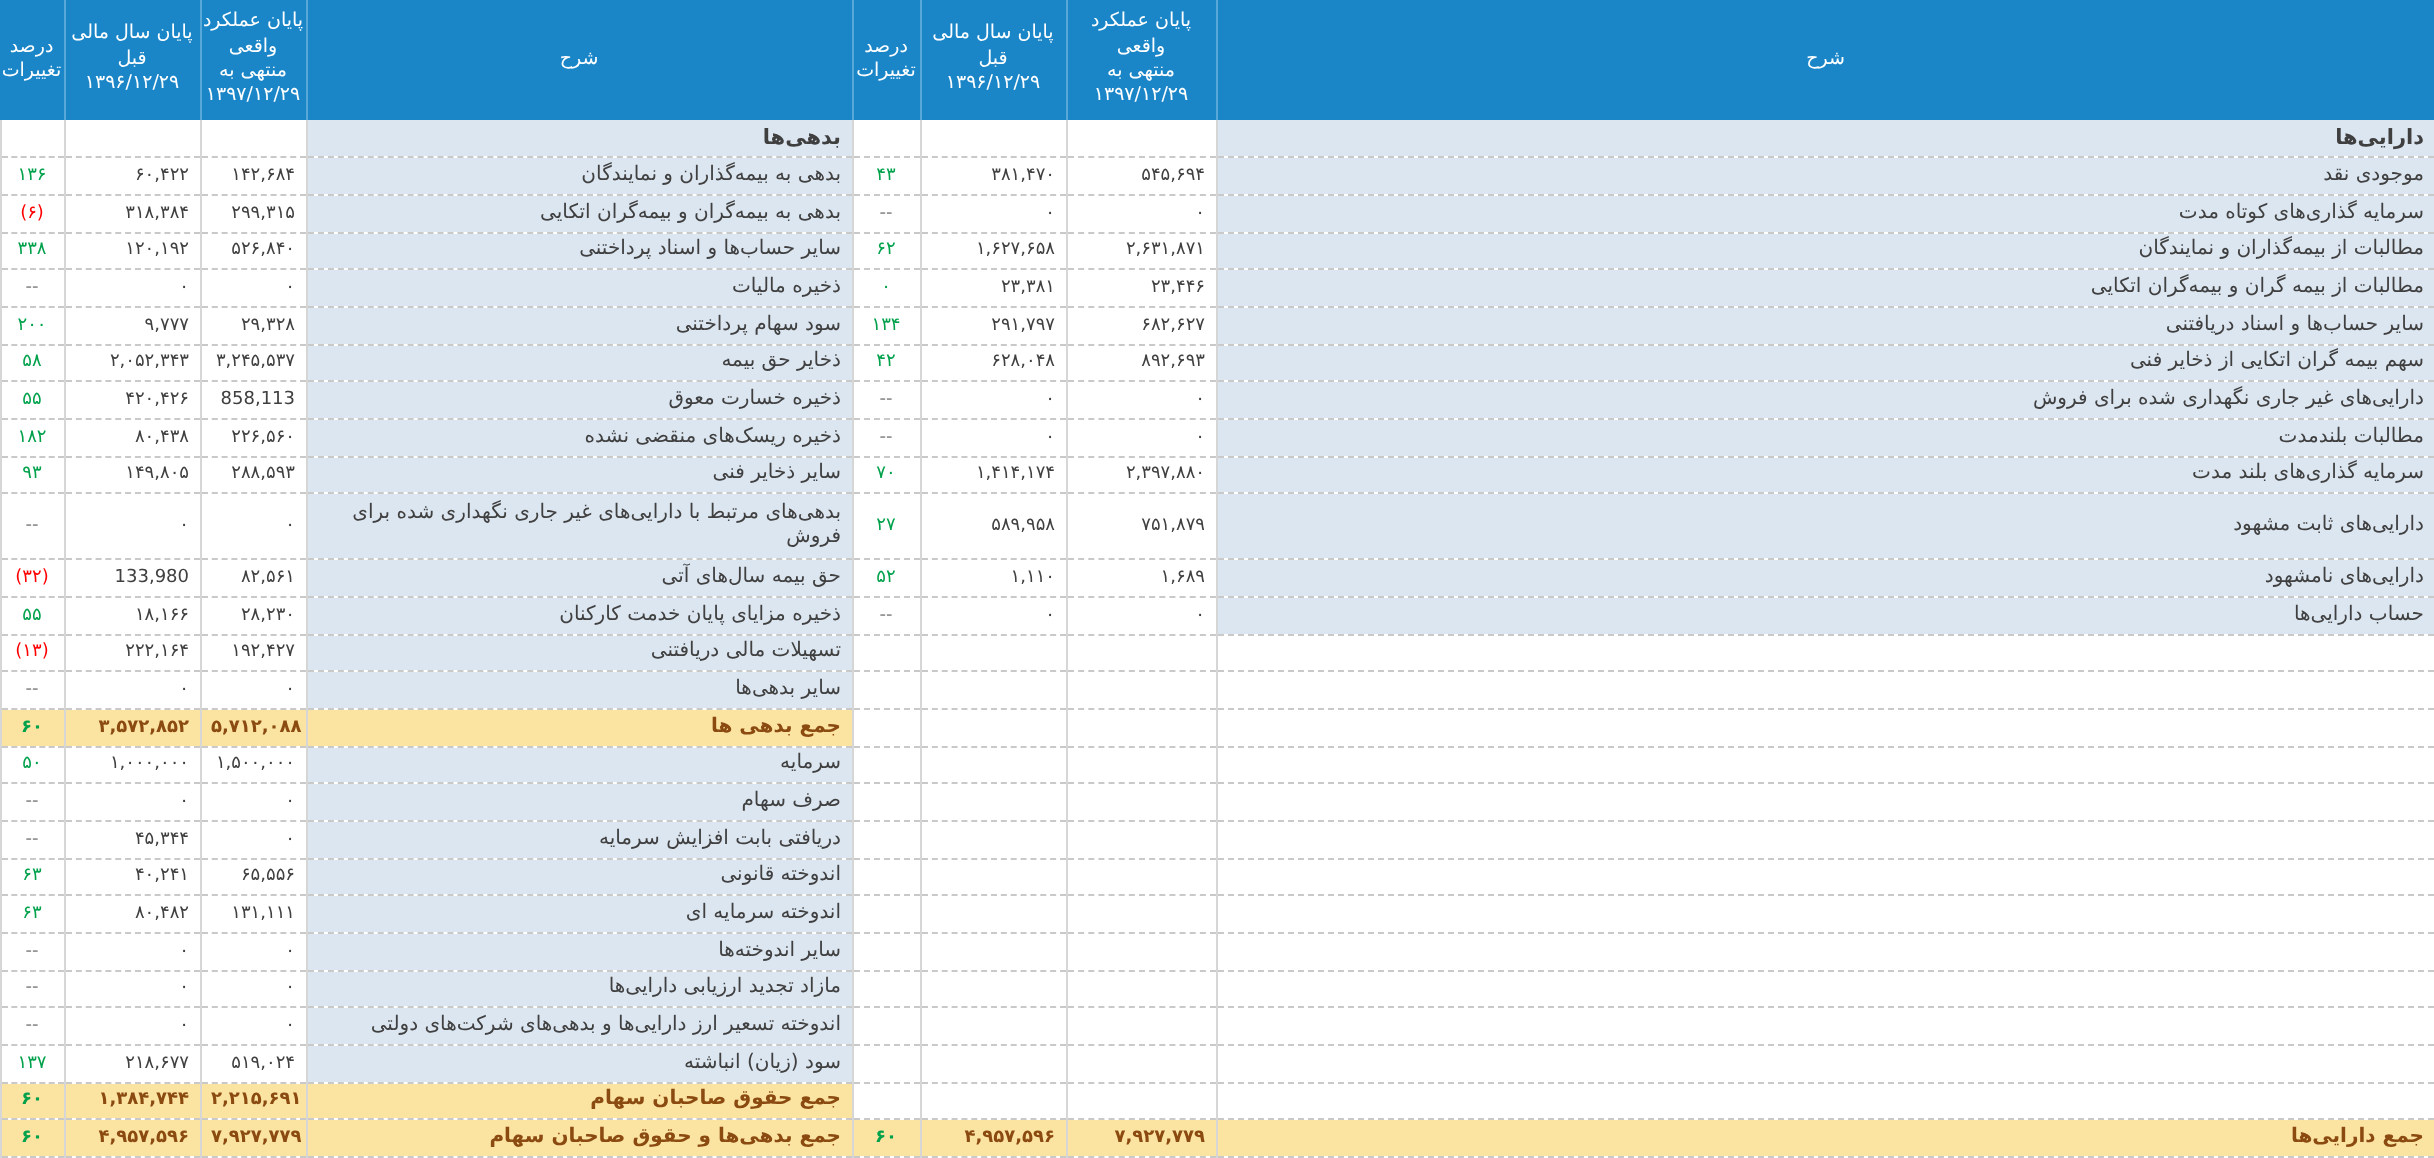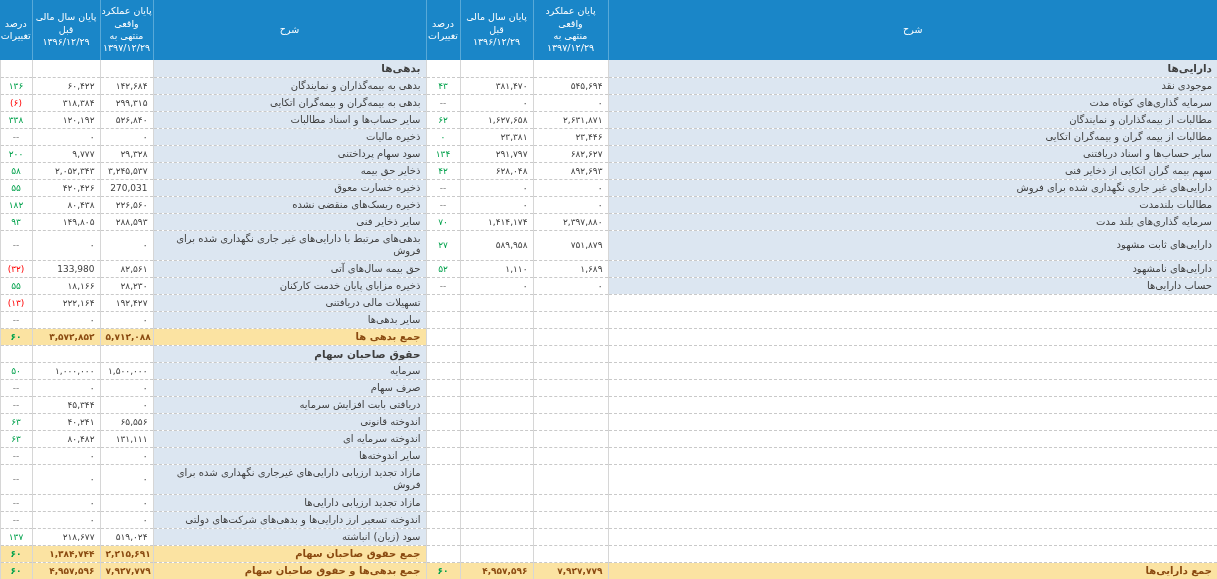--- a/index.html
+++ b/index.html
@@ -89,21 +89,21 @@
         <td class="desc blue">بدهی به بیمه‌گران و بیمه‌گران اتکایی</td>
         <td class="num">۲۹۹,۳۱۵</td>
         <td class="num">۳۱۸,۳۸۴</td>
         <td class="pct neg">(۶)</td>
       </tr>
       <tr style="height: 17px;">
         <td class="desc blue">مطالبات از بیمه‌گذاران و نمایندگان</td>
         <td class="num">۲,۶۳۱,۸۷۱</td>
         <td class="num">۱,۶۲۷,۶۵۸</td>
         <td class="pct pos">۶۲</td>
-        <td class="desc blue">سایر حساب‌ها و اسناد مطالبات</td>
+        <td class="desc blue">سایر حساب‌ها و اسناد پرداختنی</td>
         <td class="num">۵۲۶,۸۴۰</td>
         <td class="num">۱۲۰,۱۹۲</td>
         <td class="pct pos">۳۳۸</td>
       </tr>
       <tr style="height: 17px;">
         <td class="desc blue">مطالبات از بیمه گران و بیمه‌گران اتکایی</td>
         <td class="num">۲۳,۴۴۶</td>
         <td class="num">۲۳,۳۸۱</td>
         <td class="pct pos">۰</td>
         <td class="desc blue">ذخیره مالیات</td>
@@ -130,21 +130,21 @@
         <td class="num">۳,۲۴۵,۵۳۷</td>
         <td class="num">۲,۰۵۲,۳۴۳</td>
         <td class="pct pos">۵۸</td>
       </tr>
       <tr style="height: 17px;">
         <td class="desc blue">دارایی‌های غیر جاری نگهداری شده برای فروش</td>
         <td class="num">۰</td>
         <td class="num">۰</td>
         <td class="pct na">--</td>
         <td class="desc blue">ذخیره خسارت معوق</td>
-        <td class="num">270,031</td>
+        <td class="num">858,113</td>
         <td class="num">۴۲۰,۴۲۶</td>
         <td class="pct pos">۵۵</td>
       </tr>
       <tr style="height: 17px;">
         <td class="desc blue">مطالبات بلندمدت</td>
         <td class="num">۰</td>
         <td class="num">۰</td>
         <td class="pct na">--</td>
         <td class="desc blue">ذخیره ریسک‌های منقضی نشده</td>
         <td class="num">۲۲۶,۵۶۰</td>
@@ -219,30 +219,20 @@
         <td class="desc tot">جمع بدهی ها</td>
         <td class="num tot">۵,۷۱۲,۰۸۸</td>
         <td class="num tot">۳,۵۷۲,۸۵۲</td>
         <td class="pct tot pos">۶۰</td>
       </tr>
       <tr style="height: 17px;">
         <td class="desc"></td>
         <td class="num"></td>
         <td class="num"></td>
         <td class="pct"></td>
-        <td class="desc blue sec">حقوق صاحبان سهام</td>
-        <td class="num"></td>
-        <td class="num"></td>
-        <td class="pct"></td>
-      </tr>
-      <tr style="height: 17px;">
-        <td class="desc"></td>
-        <td class="num"></td>
-        <td class="num"></td>
-        <td class="pct"></td>
         <td class="desc blue">سرمایه</td>
         <td class="num">۱,۵۰۰,۰۰۰</td>
         <td class="num">۱,۰۰۰,۰۰۰</td>
         <td class="pct pos">۵۰</td>
       </tr>
       <tr style="height: 17px;">
         <td class="desc"></td>
         <td class="num"></td>
         <td class="num"></td>
         <td class="pct"></td>
@@ -280,30 +270,20 @@
         <td class="num">۱۳۱,۱۱۱</td>
         <td class="num">۸۰,۴۸۲</td>
         <td class="pct pos">۶۳</td>
       </tr>
       <tr style="height: 17px;">
         <td class="desc"></td>
         <td class="num"></td>
         <td class="num"></td>
         <td class="pct"></td>
         <td class="desc blue">سایر اندوخته‌ها</td>
-        <td class="num">۰</td>
-        <td class="num">۰</td>
-        <td class="pct na">--</td>
-      </tr>
-      <tr style="height: 30px;">
-        <td class="desc"></td>
-        <td class="num"></td>
-        <td class="num"></td>
-        <td class="pct"></td>
-        <td class="desc blue">مازاد تجدید ارزیابی دارایی‌های غیرجاری نگهداری شده برای فروش</td>
         <td class="num">۰</td>
         <td class="num">۰</td>
         <td class="pct na">--</td>
       </tr>
       <tr style="height: 17px;">
         <td class="desc"></td>
         <td class="num"></td>
         <td class="num"></td>
         <td class="pct"></td>
         <td class="desc blue">مازاد تجدید ارزیابی دارایی‌ها</td>

